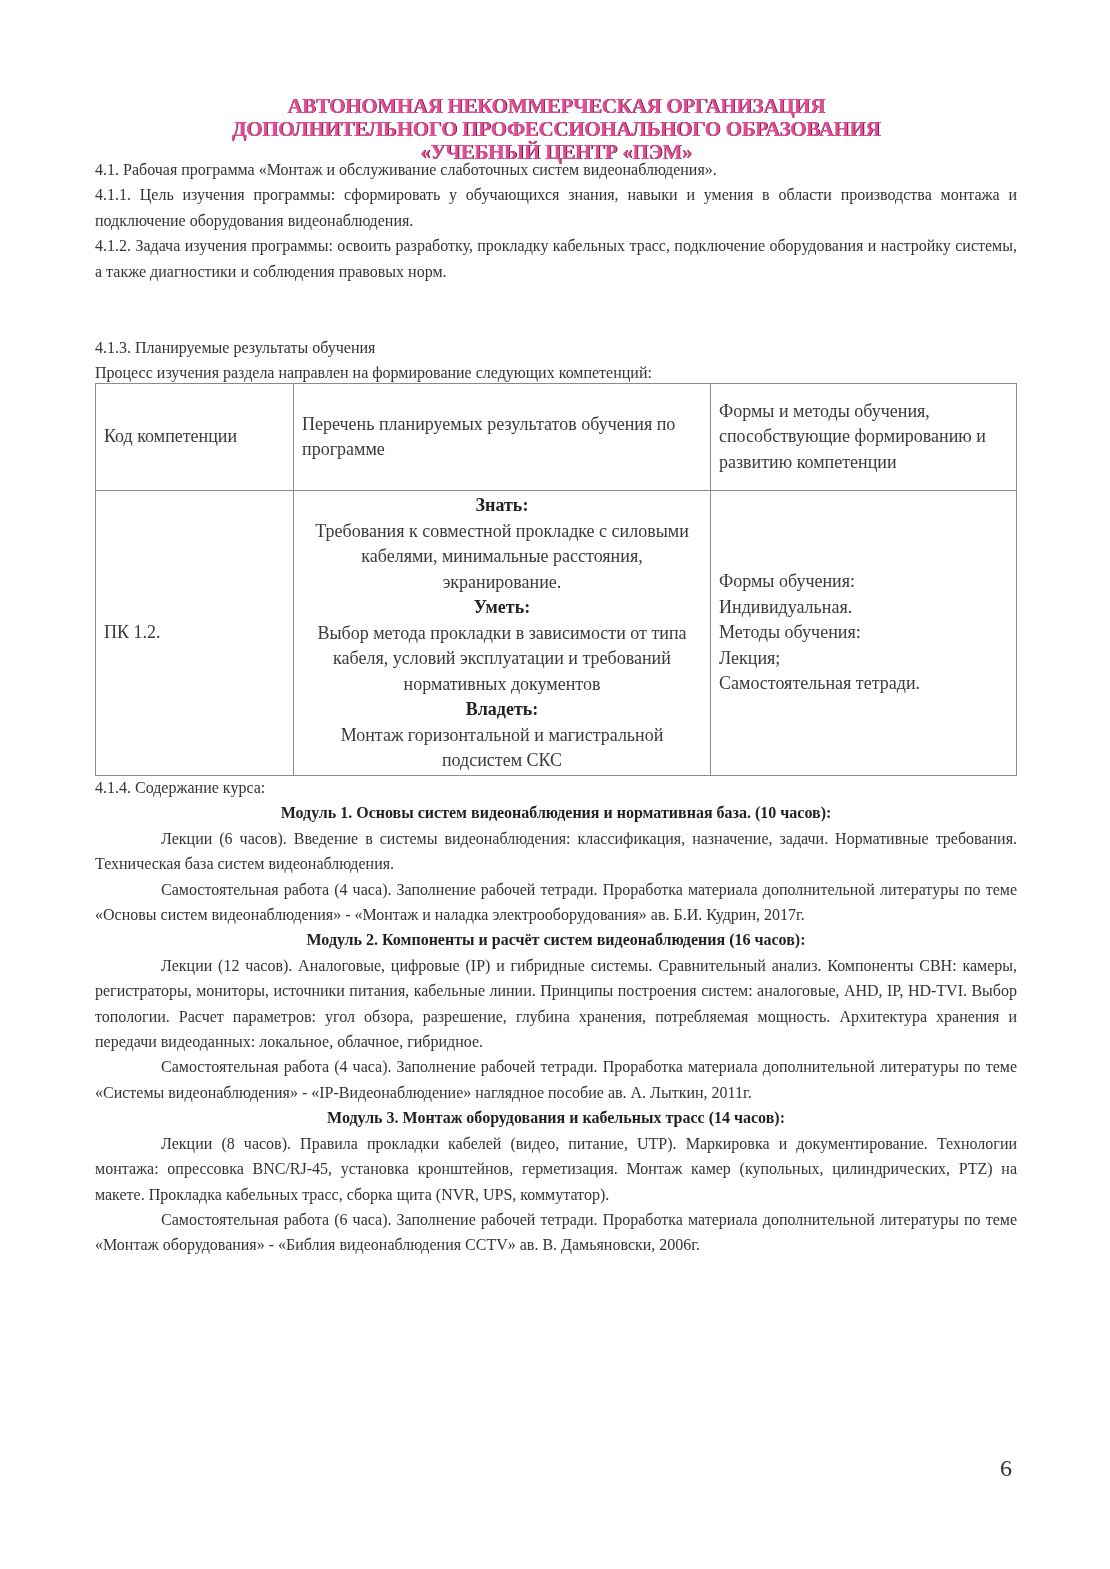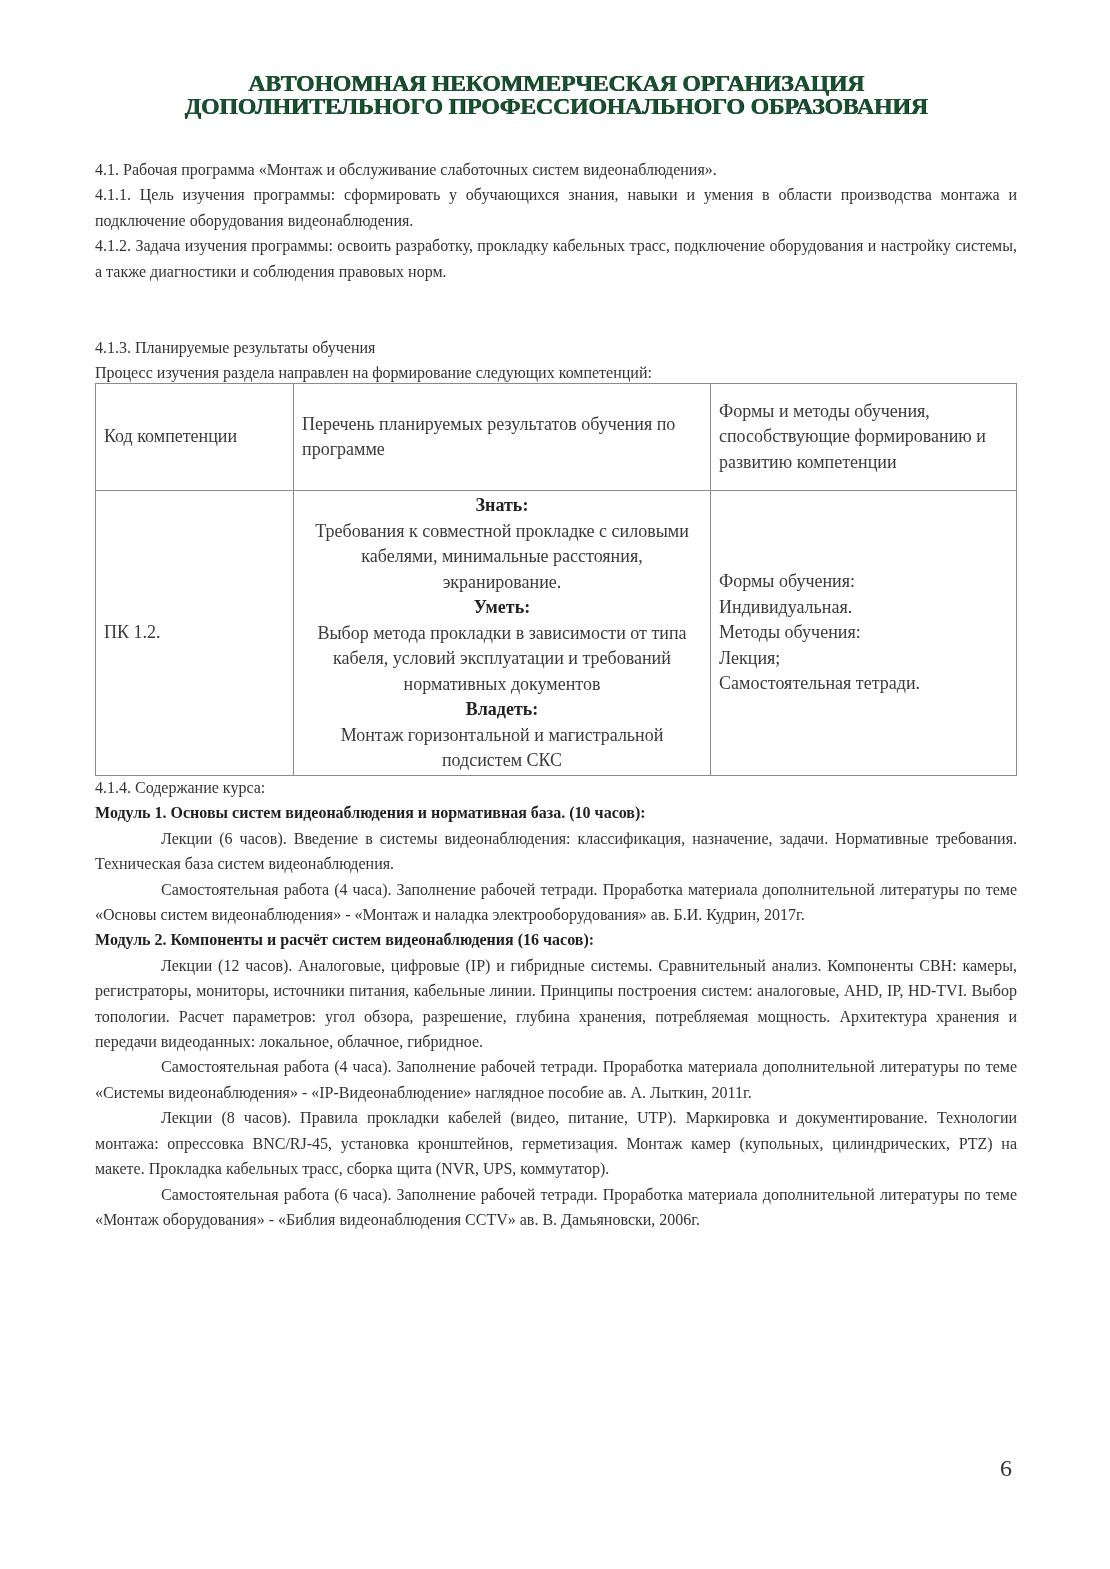--- a/index.html
+++ b/index.html
@@ -1,45 +1,46 @@
 <!DOCTYPE html>
 <html><head>
 <meta charset="utf-8">
 <style>
   html, body { margin:0; padding:0; background:#ffffff; }
   body { width:1110px; height:1569px; position:relative; overflow:hidden;
          font-family:"Liberation Serif","DejaVu Serif",serif; color:#2a2a2a; }
   .page { position:absolute; left:0; top:0; width:1110px; height:1569px; }
-  .header { position:absolute; left:95px; top:72px; width:922px; text-align:center;
-            font-family:"Liberation Serif",serif; font-weight:bold; font-size:24px;
-            line-height:23px; color:#14532d; letter-spacing:-0.3px; text-shadow:0.6px 0 0 #1a1a1a; }
+  .header { position:absolute; left:95px; top:95px; width:922px; text-align:center;
+            font-family:"Liberation Serif",serif; font-weight:bold; font-size:21px;
+            line-height:23px; color:#ec4899; letter-spacing:-0.3px; text-shadow:0.6px 0 0 #1a1a1a; }
   .body-text { position:absolute; left:95px; width:922px; font-size:16px; line-height:25.4px; color:#333; }
   .p { margin:0; }
   .just { text-align:justify; text-align-last:left; }
   .indent { text-indent:66px; }
-  .bold { font-weight:bold; color:#1f1f1f; }
+  .bold { font-weight:bold; color:#1f1f1f;text-align:center; }
   table.comp { position:absolute; left:95px; top:383px; width:922px; border-collapse:collapse;
                font-size:18px; line-height:25.5px; color:#3a3a3a; }
   table.comp td { border:1px solid #8a8a8a; vertical-align:middle; padding:0 8px; }
   table.comp td.c1 { width:181px; }
   table.comp td.c2 { width:400px; }
   table.comp td.c3 { }
   table.comp tr.head td { height:106px; }
   table.comp tr.row td { height:282px; }
   .lbl { font-weight:bold; color:#222; }
   .pagenum { position:absolute; left:1000px; top:1455px; font-size:24px; color:#333; }
 </style>
 </head>
 <body>
 
 <div class="page">
 
   <div class="header">
     <div>АВТОНОМНАЯ НЕКОММЕРЧЕСКАЯ ОРГАНИЗАЦИЯ</div>
     <div>ДОПОЛНИТЕЛЬНОГО ПРОФЕССИОНАЛЬНОГО ОБРАЗОВАНИЯ</div>
+    <div>«УЧЕБНЫЙ ЦЕНТР «ПЭМ»</div>
   </div>
 
   <div class="body-text" style="top:157px;">
     <p class="p">4.1. Рабочая программа «Монтаж и обслуживание слаботочных систем видеонаблюдения».</p>
     <p class="p just">4.1.1. Цель изучения программы: сформировать у обучающихся знания, навыки и умения в области производства монтажа и подключение оборудования видеонаблюдения.</p>
     <p class="p just">4.1.2. Задача изучения программы: освоить разработку, прокладку кабельных трасс, подключение оборудования и настройку системы, а также диагностики и соблюдения правовых норм.</p>
   </div>
 
   <div class="body-text" style="top:335px;">
     <p class="p">4.1.3. Планируемые результаты обучения</p>
@@ -78,19 +79,20 @@
     <p class="p">4.1.4. Содержание курса:</p>
 
     <p class="p bold">Модуль 1. Основы систем видеонаблюдения и нормативная база. (10 часов):</p>
     <p class="p just indent">Лекции (6 часов). Введение в системы видеонаблюдения: классификация, назначение, задачи. Нормативные требования. Техническая база систем видеонаблюдения.</p>
     <p class="p just indent">Самостоятельная работа (4 часа). Заполнение рабочей тетради. Проработка материала дополнительной литературы по теме «Основы систем видеонаблюдения» - «Монтаж и наладка электрооборудования» ав. Б.И. Кудрин, 2017г.</p>
 
     <p class="p bold">Модуль 2. Компоненты и расчёт систем видеонаблюдения (16 часов):</p>
     <p class="p just indent">Лекции (12 часов). Аналоговые, цифровые (IP) и гибридные системы. Сравнительный анализ. Компоненты СВН: камеры, регистраторы, мониторы, источники питания, кабельные линии. Принципы построения систем: аналоговые, AHD, IP, HD-TVI. Выбор топологии. Расчет параметров: угол обзора, разрешение, глубина хранения, потребляемая мощность. Архитектура хранения и передачи видеоданных: локальное, облачное, гибридное.</p>
     <p class="p just indent">Самостоятельная работа (4 часа). Заполнение рабочей тетради. Проработка материала дополнительной литературы по теме «Системы видеонаблюдения» - «IP-Видеонаблюдение» наглядное пособие ав. А. Лыткин, 2011г.</p>
 
+    <p class="p bold">Модуль 3. Монтаж оборудования и кабельных трасс (14 часов):</p>
     <p class="p just indent">Лекции (8 часов). Правила прокладки кабелей (видео, питание, UTP). Маркировка и документирование. Технологии монтажа: опрессовка BNC/RJ-45, установка кронштейнов, герметизация. Монтаж камер (купольных, цилиндрических, PTZ) на макете. Прокладка кабельных трасс, сборка щита (NVR, UPS, коммутатор).</p>
     <p class="p just indent">Самостоятельная работа (6 часа). Заполнение рабочей тетради. Проработка материала дополнительной литературы по теме «Монтаж оборудования» - «Библия видеонаблюдения CCTV» ав. В. Дамьяновски, 2006г.</p>
 
   </div>
 
   <div class="pagenum">6</div>
 </div>
 
 </body></html>

